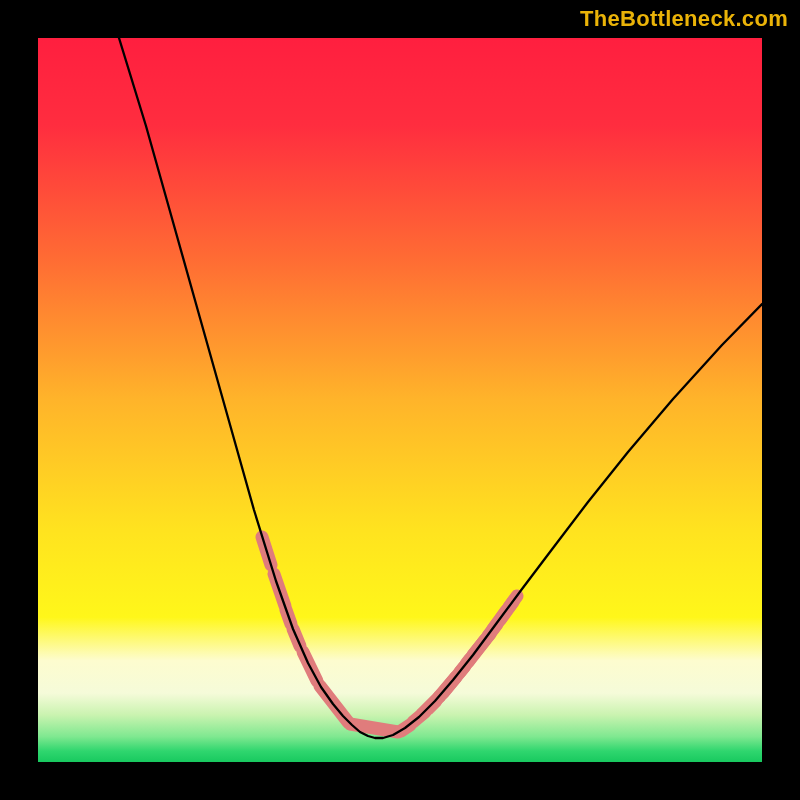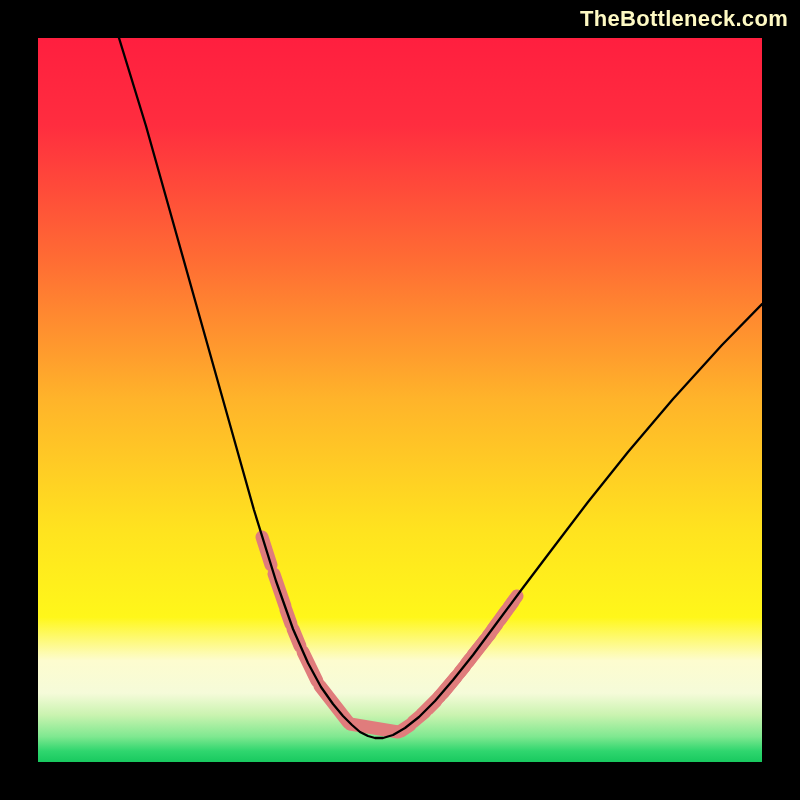--- a/index.html
+++ b/index.html
@@ -16,21 +16,21 @@
     left: 0;
     top: 0;
     width: 800px;
     height: 800px;
     background: #000;
   }
   .attribution {
     position: absolute;
     top: 6px;
     right: 12px;
-    color: #fef9c3;
+    color: #eab308;
     font-size: 22px;
     font-weight: 600;
     letter-spacing: 0.3px;
     z-index: 20;
     text-align: right;
   }
   .plot-area {
     position: absolute;
     left: 38px;
     top: 38px;

